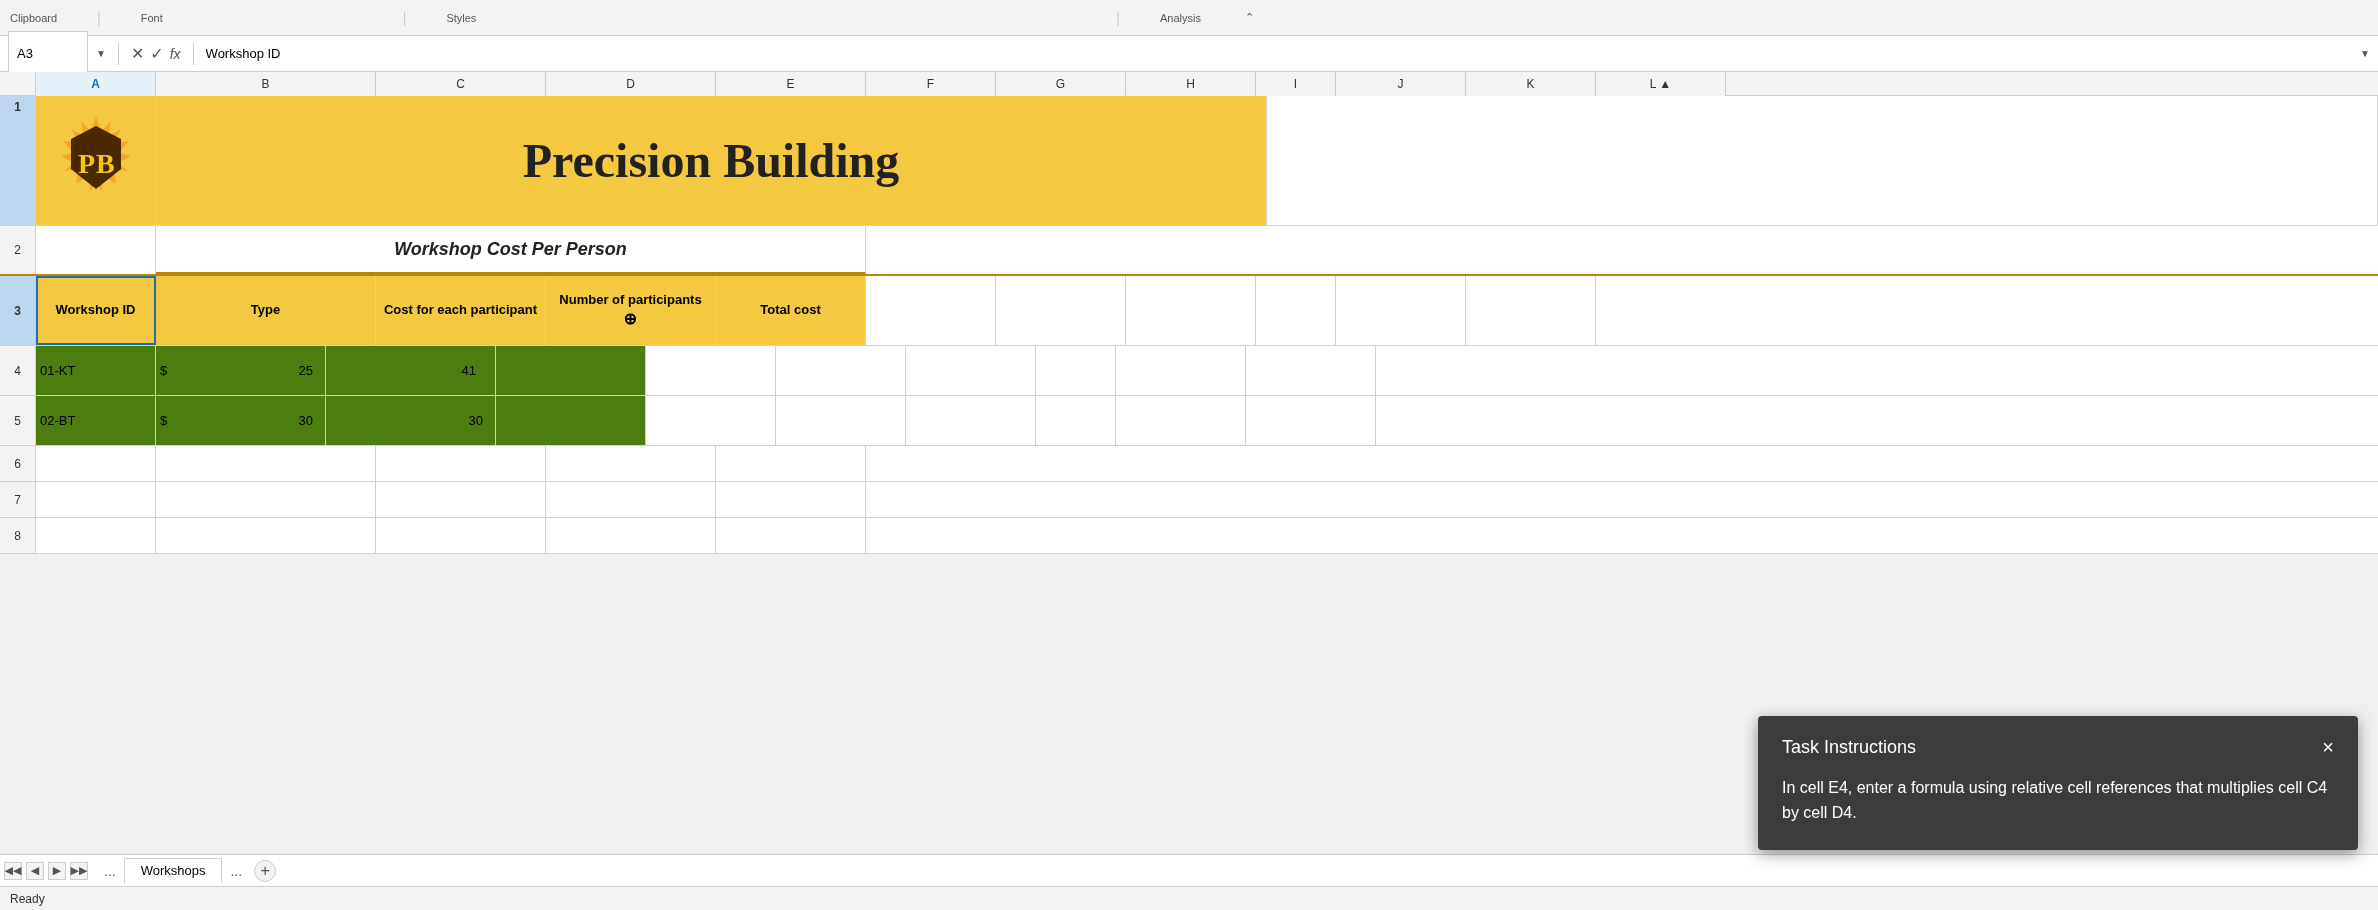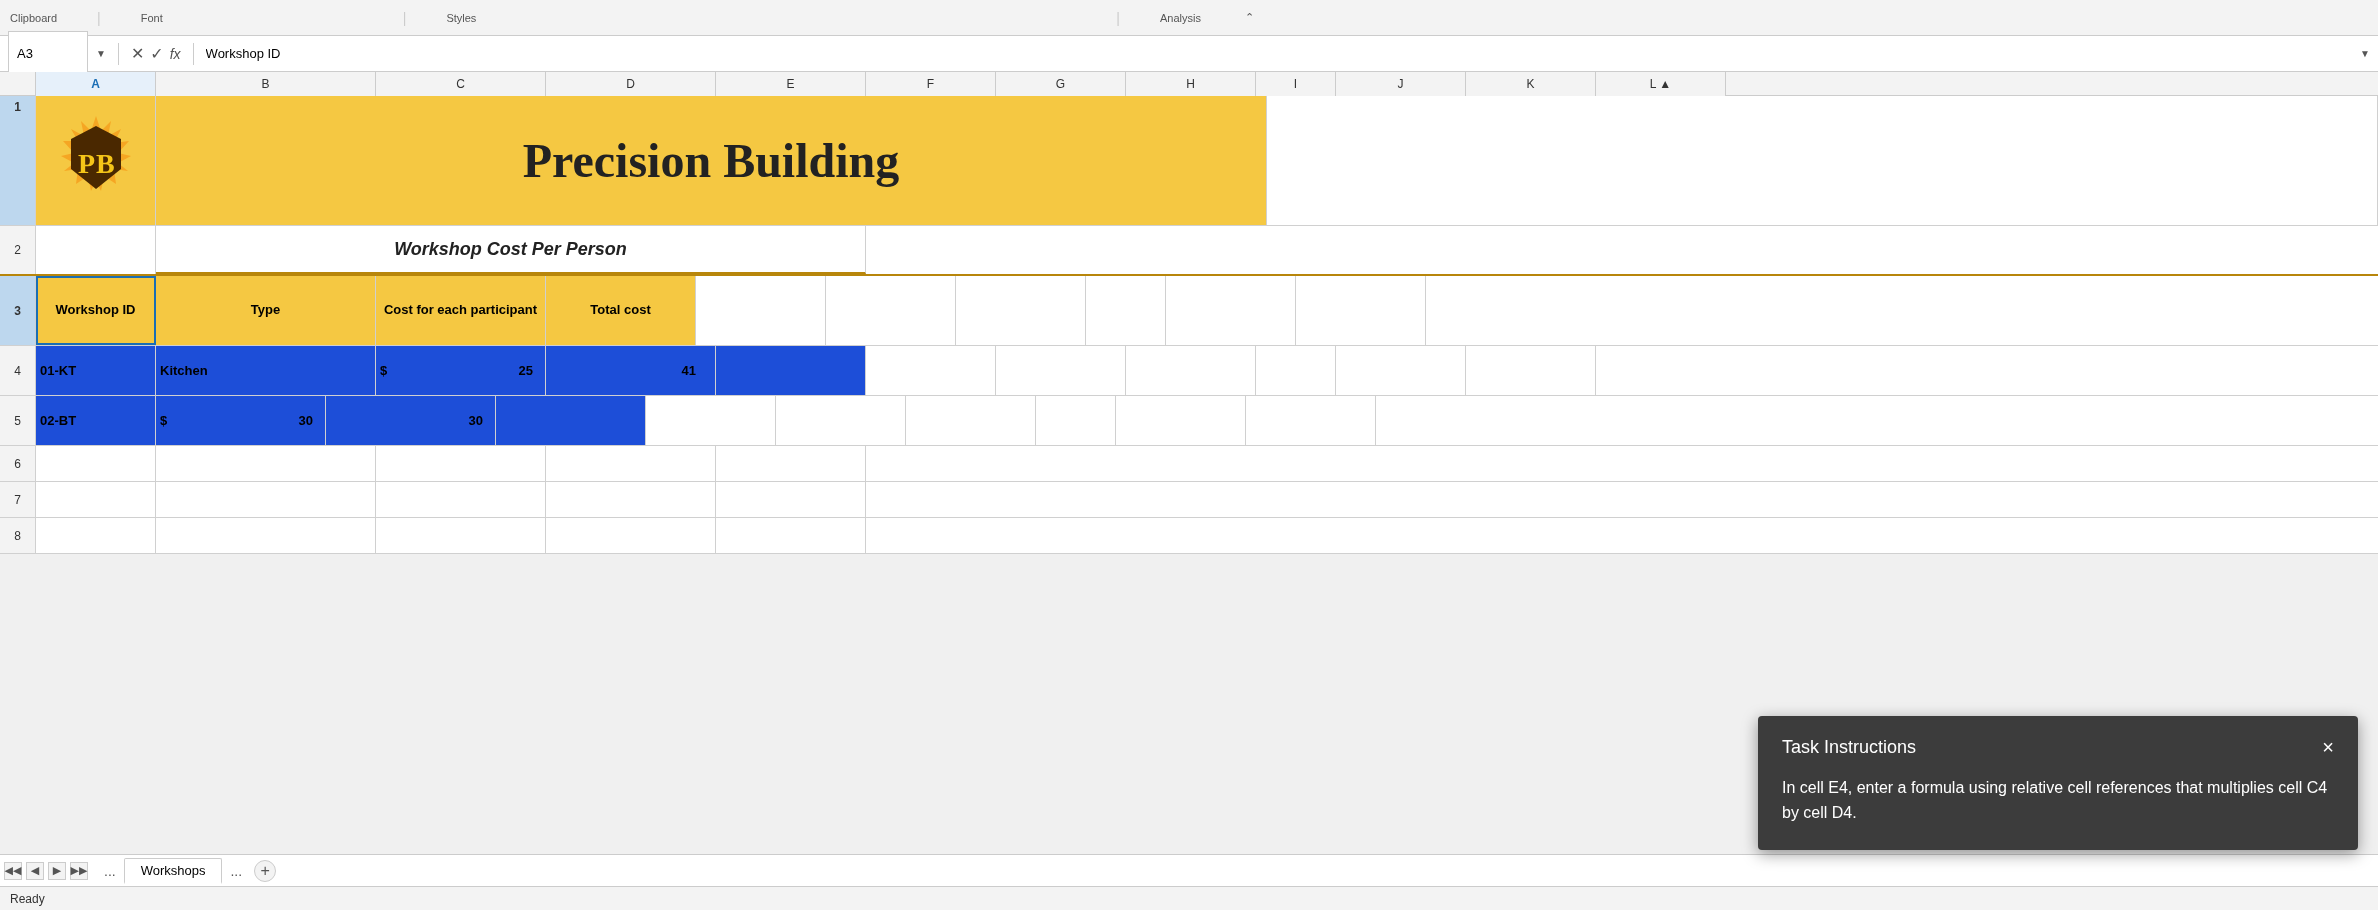--- a/index.html
+++ b/index.html
@@ -141,22 +141,21 @@
     .cell.header-cell {
       background: #f5c842;
       font-weight: bold;
       justify-content: center;
       text-align: center;
       flex-wrap: wrap;
       white-space: normal;
       line-height: 1.3;
     }
     .cell.data-cell {
-      background: #1d4ed8;
-      font-weight: bold;
+      background: #4d7c0f;
     }
     .cell.empty {
       background: #fff;
     }
 
     
     .col-a { width: 120px; min-width: 120px; }
     .col-b { width: 220px; min-width: 220px; }
     .col-c { width: 170px; min-width: 170px; }
     .col-d { width: 170px; min-width: 170px; }
@@ -433,39 +432,42 @@
         <div class="row-num selected">3</div>
         <div class="cell col-a header-cell selected">
           <div class="cell-center">Workshop ID</div>
         </div>
         <div class="cell col-b header-cell">
           <div class="cell-center">Type</div>
         </div>
         <div class="cell col-c header-cell">
           <div class="cell-center">Cost for each participant</div>
         </div>
+        <div class="cell col-d header-cell">
+          <div class="cell-center">
+            <span>Number of participants</span>
+            <span style="font-size:16px; cursor: crosshair;">⊕</span>
+          </div>
+        </div>
         <div class="cell col-e header-cell">
           <div class="cell-center">Total cost</div>
         </div>
         <div class="cell col-f empty"></div>
         <div class="cell col-g empty"></div>
         <div class="cell col-h empty"></div>
         <div class="cell col-i empty"></div>
         <div class="cell col-j empty"></div>
         <div class="cell col-k empty"></div>
         <div style="flex:1; background:#fff;"></div>
       </div>
 
       <div class="row row-4">
         <div class="row-num">4</div>
         <div class="cell col-a data-cell">
           <span>01-KT</span>
-        </div>
-        <div class="cell col-b data-cell">
-          <span>Kitchen</span>
         </div>
         <div class="cell col-c data-cell" style="justify-content: space-between;">
           <span>$</span>
           <span style="margin-right: 8px; text-align: center;">25</span>
         </div>
         <div class="cell col-d data-cell" style="justify-content: flex-end;">
           <span style="margin-right: 15px;">41</span>
         </div>
         <div class="cell col-e data-cell">
           <span></span>

